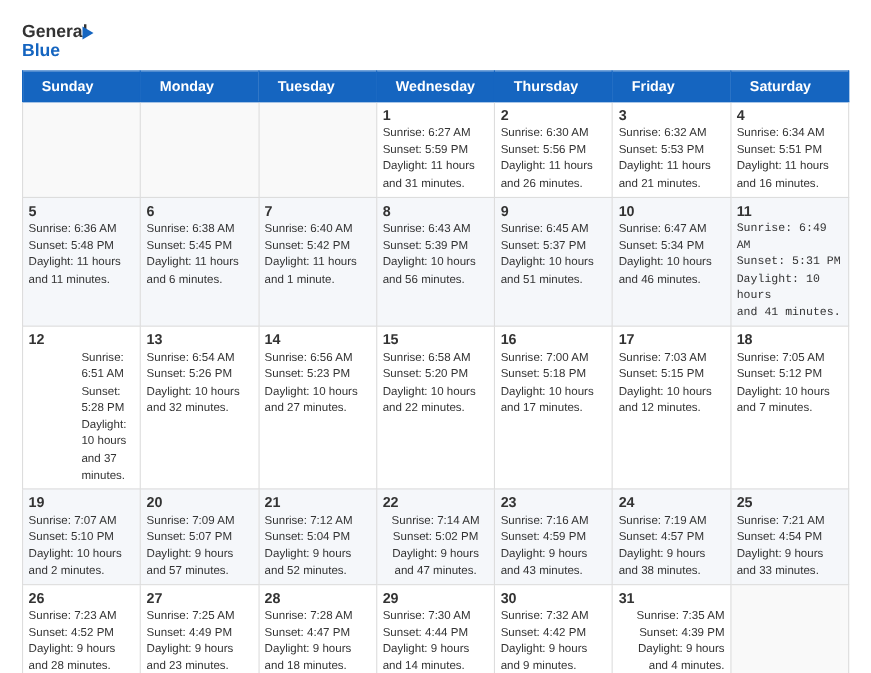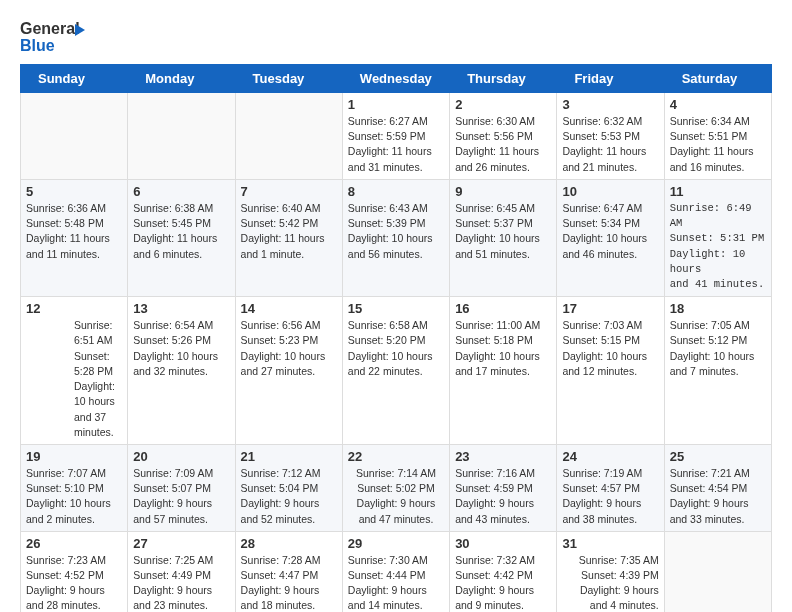--- a/index.html
+++ b/index.html
@@ -224,21 +224,21 @@
           </td>
           <td>
             <div class="day-number">15</div>
             <div class="day-info" style="white-space: pre-line;">Sunrise: 6:58 AM
 Sunset: 5:20 PM
 Daylight: 10 hours
 and 22 minutes.</div>
           </td>
           <td>
             <div class="day-number">16</div>
-            <div class="day-info" style="white-space: pre-line;">Sunrise: 11:00 AM
+            <div class="day-info" style="white-space: pre-line;">Sunrise: 7:00 AM
 Sunset: 5:18 PM
 Daylight: 10 hours
 and 17 minutes.</div>
           </td>
           <td>
             <div class="day-number">17</div>
             <div class="day-info" style="white-space: pre-line;">Sunrise: 7:03 AM
 Sunset: 5:15 PM
 Daylight: 10 hours
 and 12 minutes.</div>

